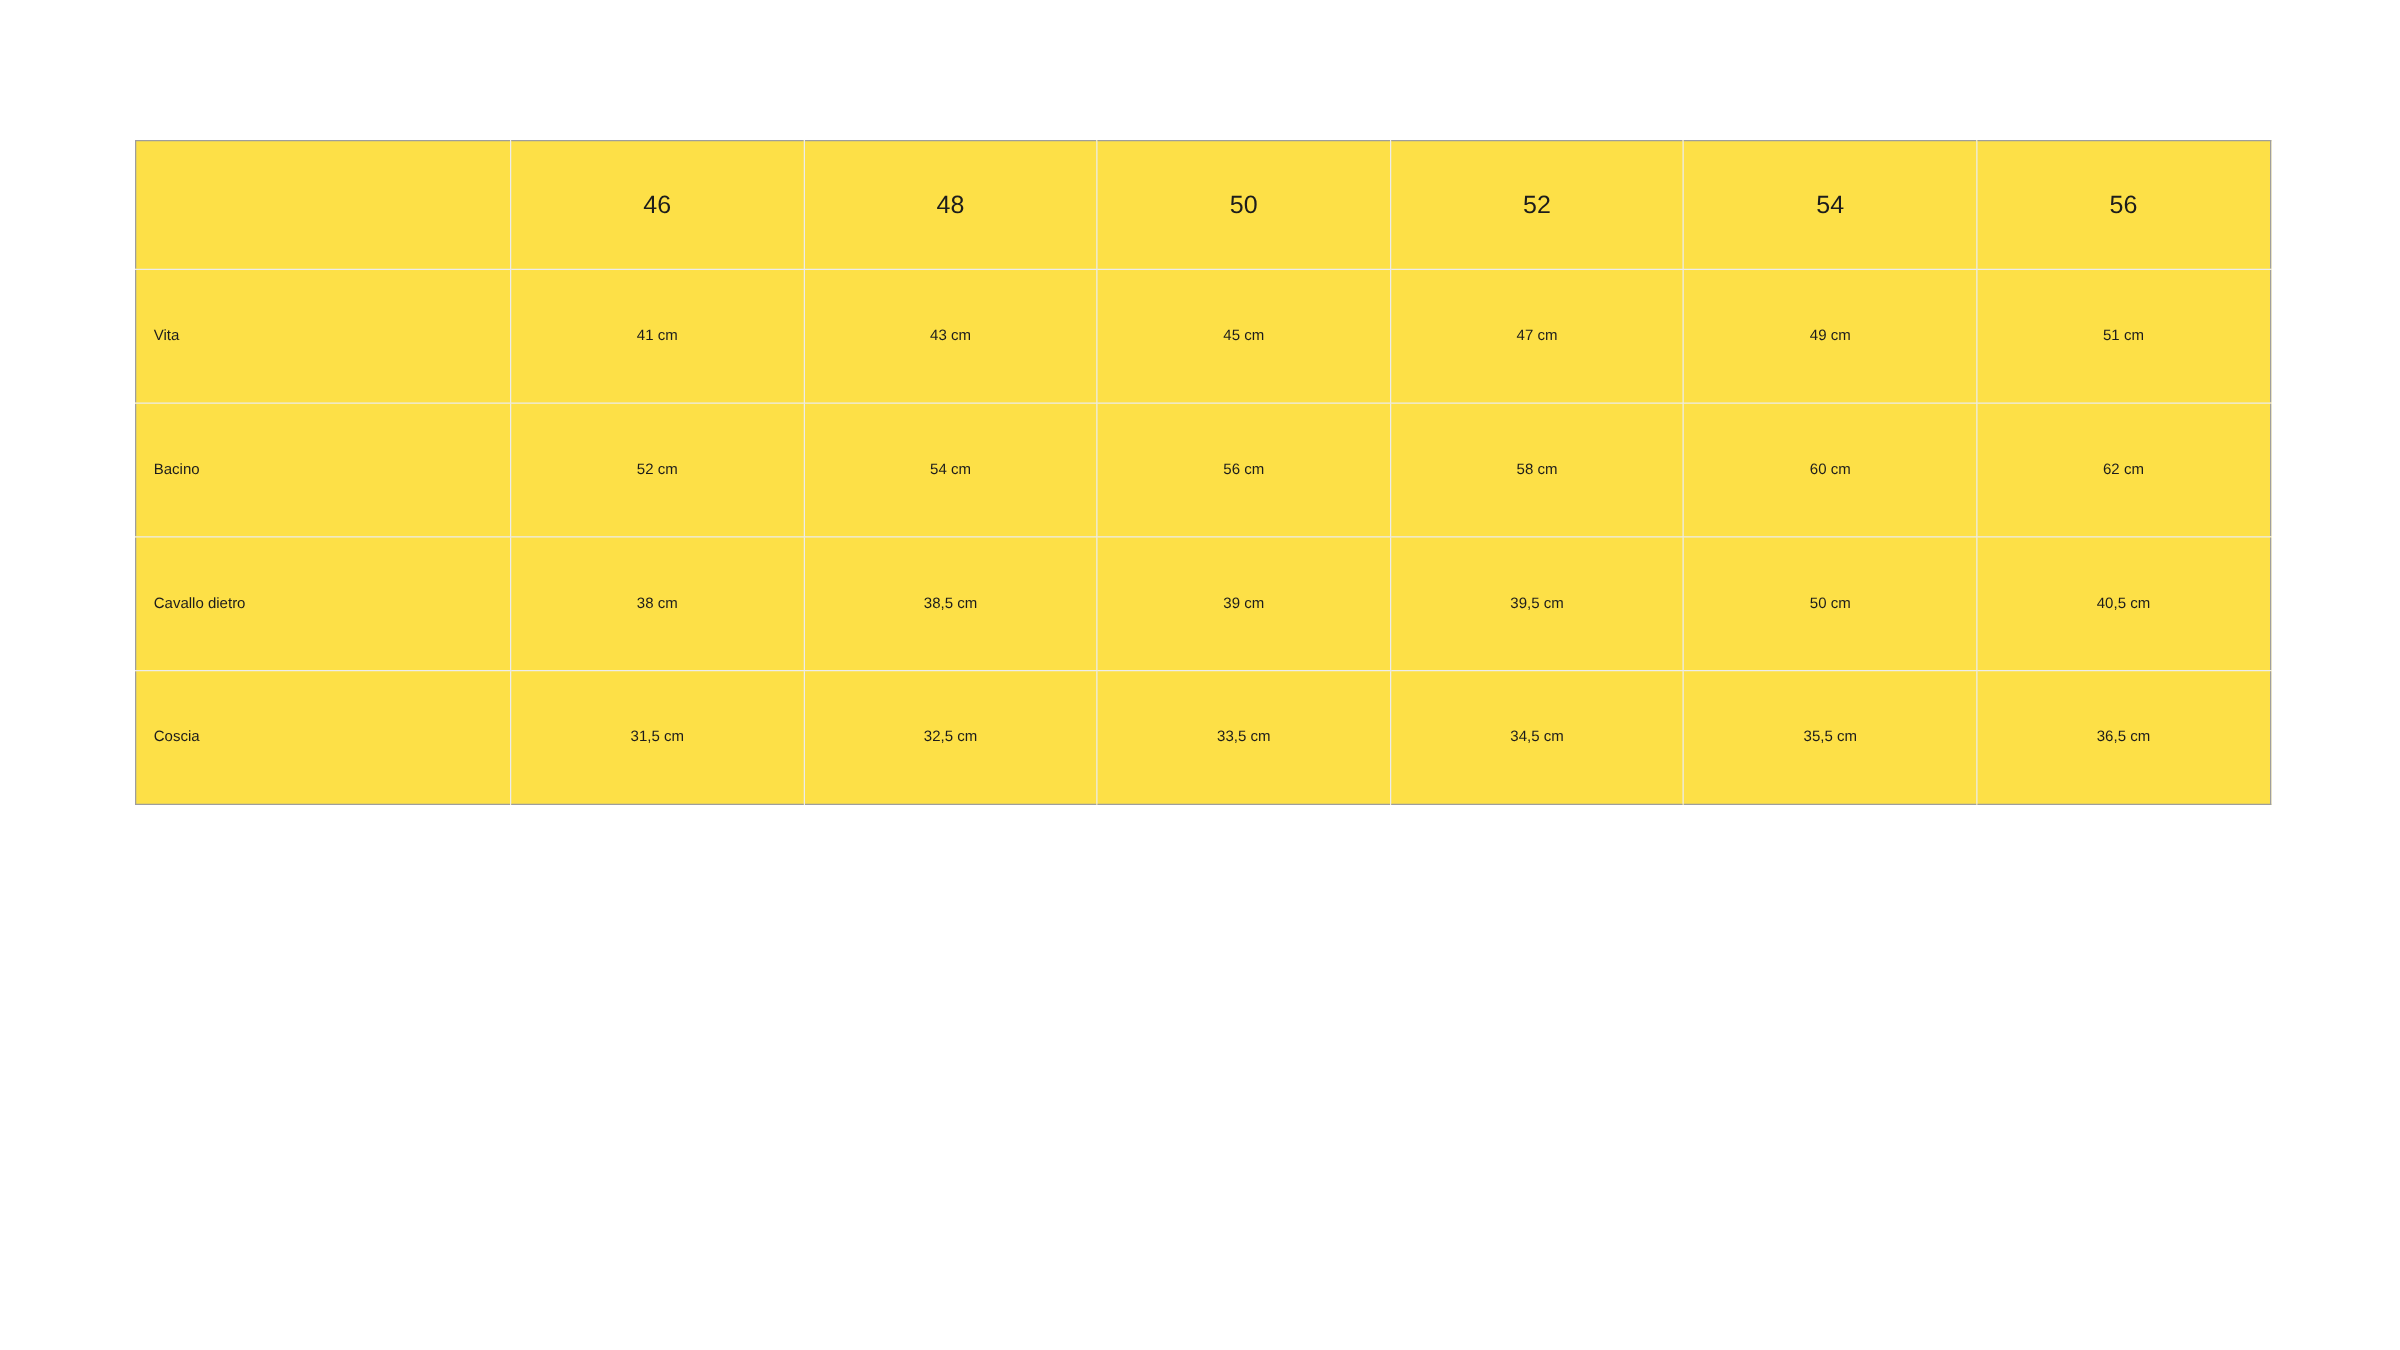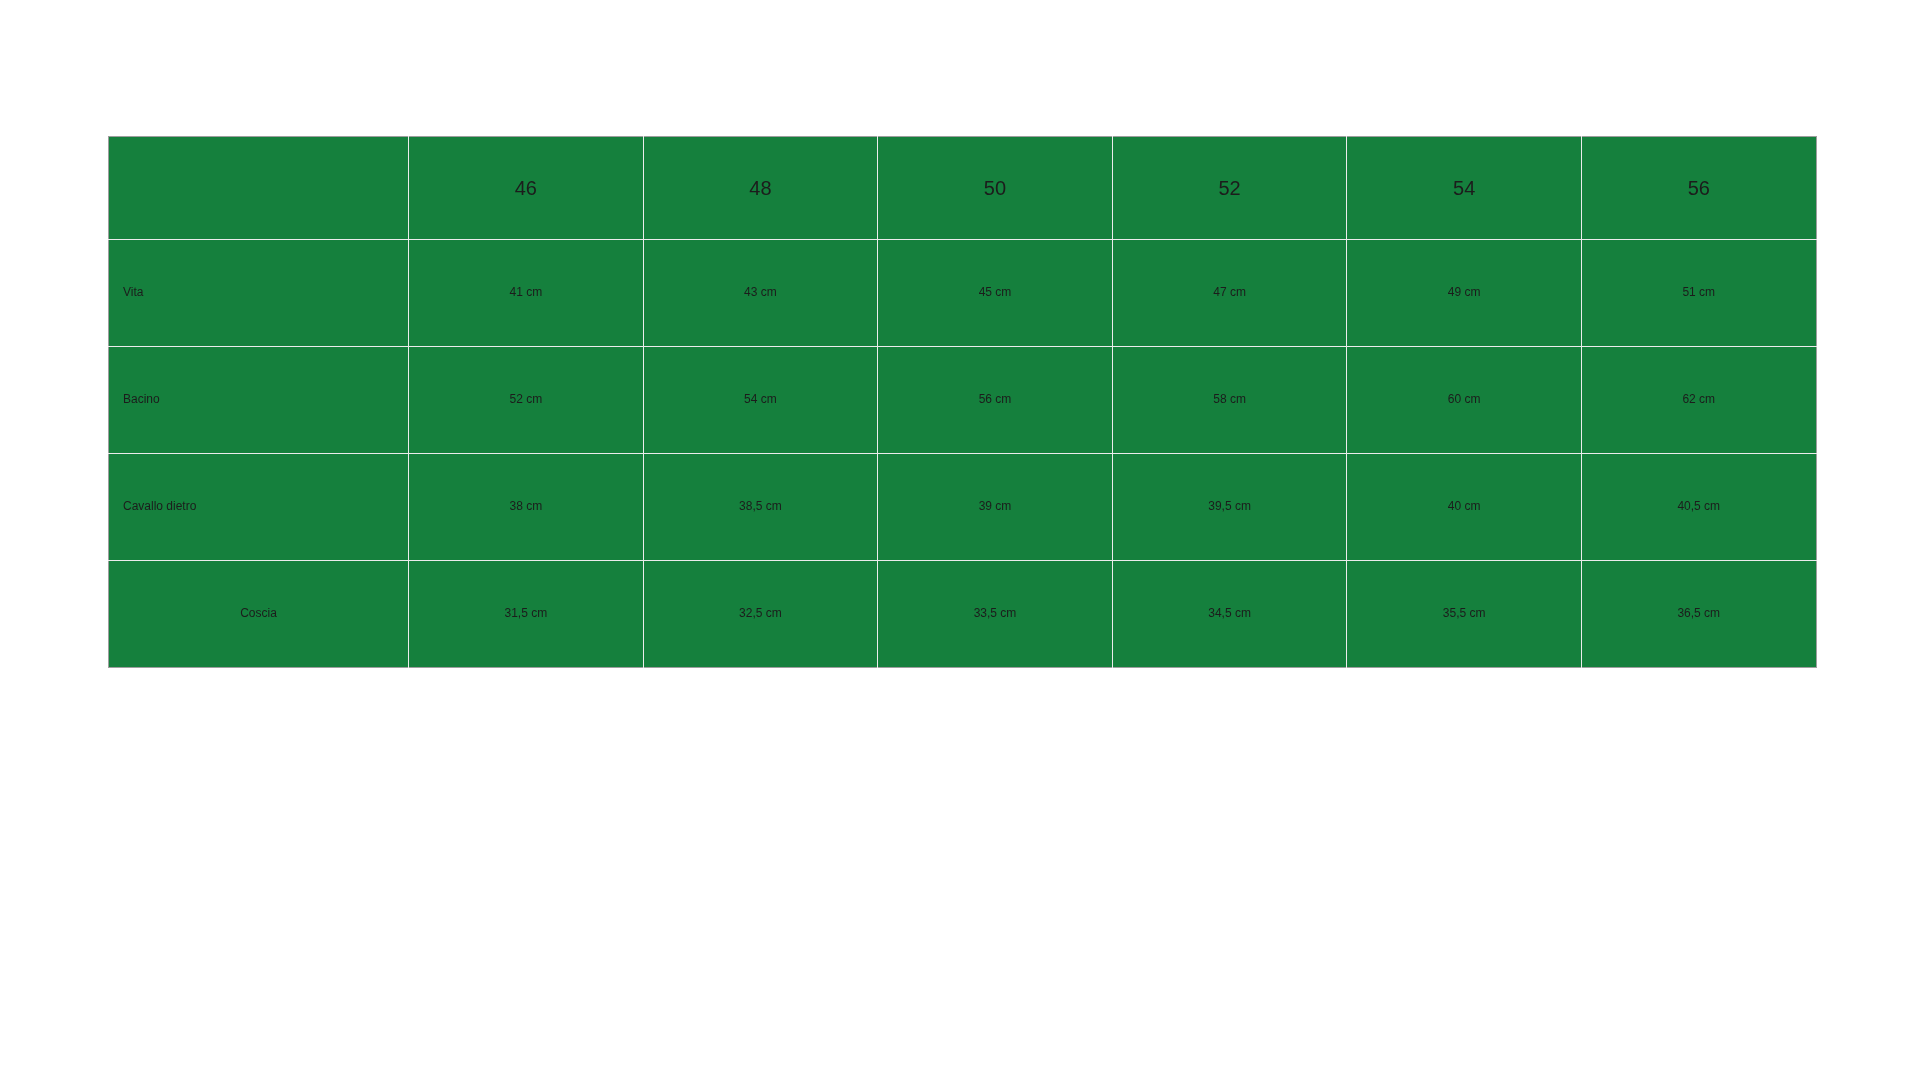--- a/index.html
+++ b/index.html
@@ -25,22 +25,21 @@
     top: 112px;
     width: 1708px;
     height: 861px;
   }
 
   table.size-table {
     border-collapse: collapse;
     table-layout: fixed;
     width: 1708px;
     border: 1px solid #9e9e9e;
-    background: #15803d;
-    margin-top: 24px;
+    background: #fde047;
   }
 
   table.size-table col.label-col { width: 300px; }
   table.size-table col.size-col  { width: 234.6px; }
 
   table.size-table th,
   table.size-table td {
     border-right: 1px solid #ececec;
     border-bottom: 1px solid #ececec;
     color: #1c1c1c;
@@ -52,21 +51,20 @@
     box-sizing: border-box;
   }
 
   table.size-table th:last-child,
   table.size-table td:last-child {
     border-right: none;
   }
 
   table.size-table tbody tr:last-child td {
     border-bottom: none;
-    text-align: center;
   }
 
   table.size-table thead th {
     height: 103px;
     font-size: 20px;
     font-weight: 400;
   }
 
   th.corner-cell {
     text-align: left;
@@ -134,21 +132,21 @@
         </tr>
 
 
 
         <tr>
           <td class="row-label">Cavallo dietro</td>
           <td class="measure">38 cm</td>
           <td class="measure">38,5 cm</td>
           <td class="measure">39 cm</td>
           <td class="measure">39,5 cm</td>
-          <td class="measure">40 cm</td>
+          <td class="measure">50 cm</td>
           <td class="measure">40,5 cm</td>
         </tr>
 
 
         <tr>
           <td class="row-label">Coscia</td>
           <td class="measure">31,5 cm</td>
           <td class="measure">32,5 cm</td>
           <td class="measure">33,5 cm</td>
           <td class="measure">34,5 cm</td>

